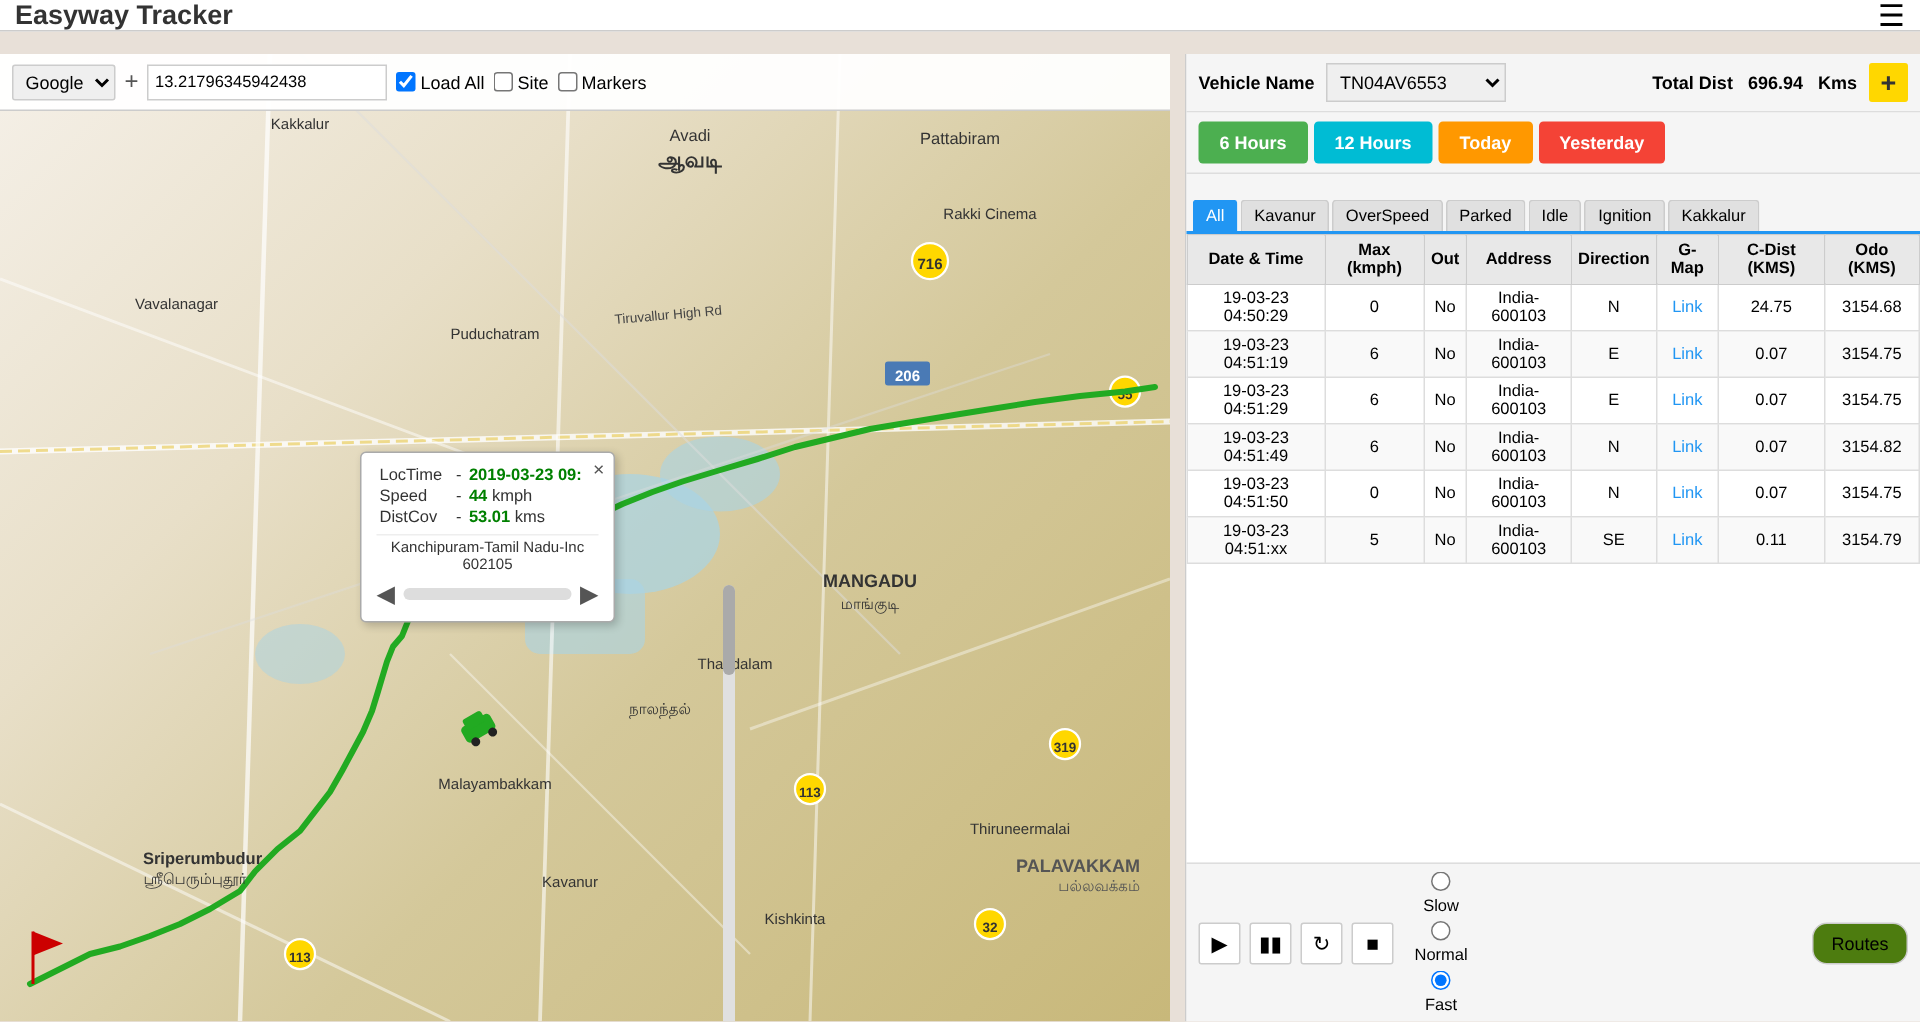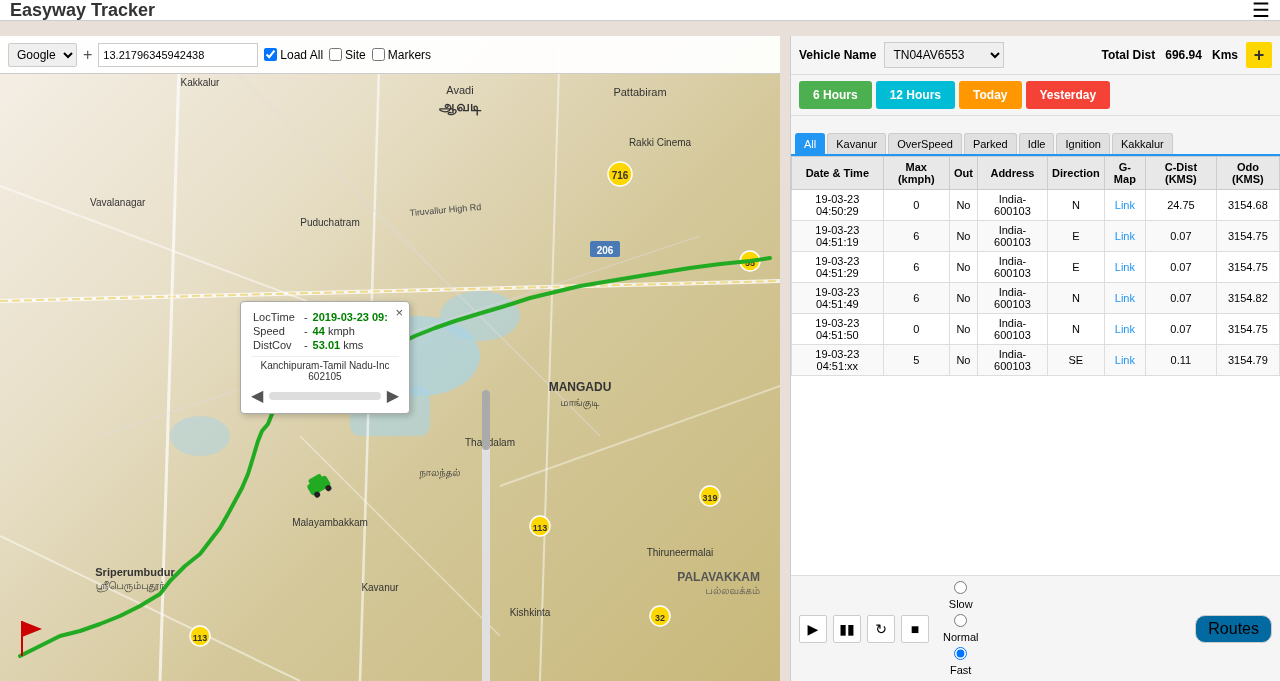--- a/index.html
+++ b/index.html
@@ -143,22 +143,22 @@
     }
     .play-btn, .pause-btn, .refresh-btn, .stop-btn {
       width: 28px; height: 28px; border: 1px solid #ccc; background: #fff;
       cursor: pointer; border-radius: 2px; display: flex; align-items: center; justify-content: center;
       font-size: 14px;
     }
     .speed-group { display: flex; align-items: center; gap: 4px; margin-left: 8px; flex-direction: column; }
     .speed-label { font-size: 11px; }
     .speed-radio { cursor: pointer; }
     .routes-btn {
-      margin-left: auto; height: 28px; padding: 0 12px; font-size: 16px;
-      background: #0369a1; border: 1px solid #ccc; cursor: pointer; border-radius: 10px;
+      margin-left: auto; height: 28px; padding: 0 12px; font-size: 12px;
+      background: #4d7c0f; border: 1px solid #ccc; cursor: pointer; border-radius: 10px;
     }
   </style>
 </head>
 <body>
 
 <div id="header">
   <span class="title">Easyway Tracker</span>
   <span class="menu-icon">☰</span>
 </div>
 

